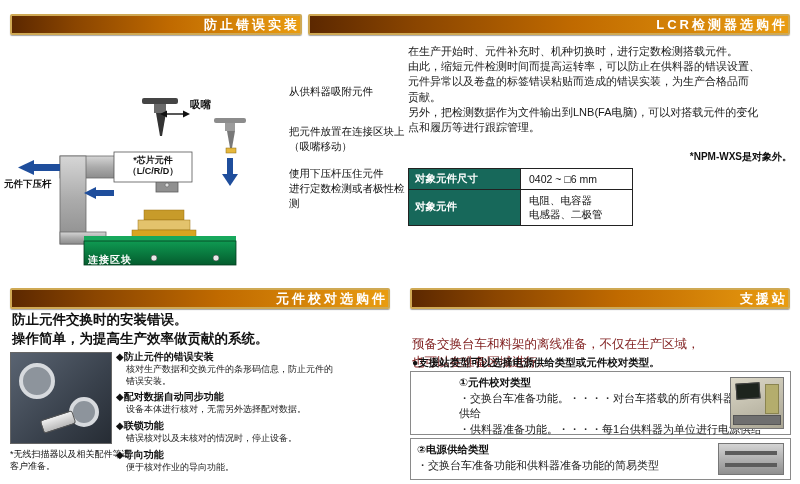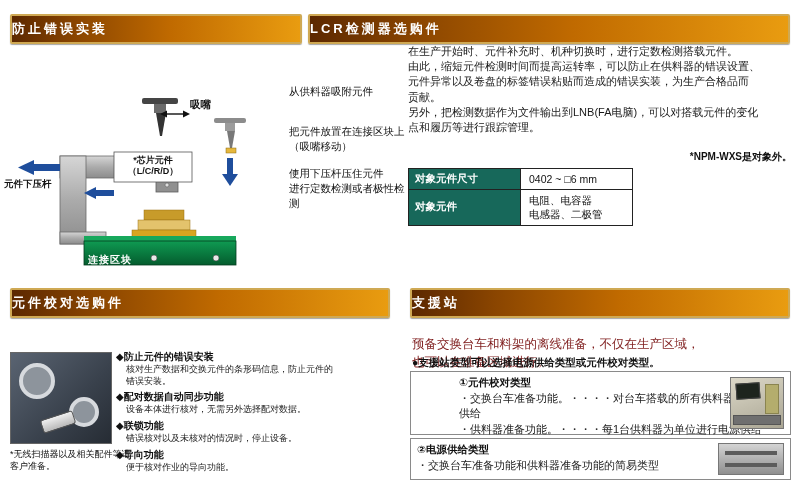--- a/index.html
+++ b/index.html
@@ -2,22 +2,22 @@
 <html><head>
 <meta charset="utf-8">
 <style>
   * { margin:0; padding:0; box-sizing:border-box; }
   html,body { background:#fff; }
   body { font-family:"Liberation Sans","DejaVu Sans",sans-serif; }
   .page { position:relative; width:800px; height:484px; background:#fff; overflow:hidden; }
 
   
   .banner {
-    position:absolute; height:30px;
-    display:flex; align-items:center; justify-content:flex-start;
+    position:absolute; height:21px;
+    display:flex; align-items:center; justify-content:flex-end;
     color:#fff; font-weight:bold; font-size:13px; letter-spacing:3px;
     background:linear-gradient(90deg,#5c2800 0%,#8a4500 22%,#c06a00 55%,#e99c10 100%);
     border:2px solid #cfa954; border-radius:2px;
     box-shadow:0 1px 1px rgba(0,0,0,.35);
     white-space:nowrap;
   }
   .banner-prevent { left:10px; top:14px; width:292px; }
   .banner-lcr     { left:308px; top:14px; width:482px; }
   .banner-verify  { left:10px; top:288px; width:380px; }
   .banner-support { left:410px; top:288px; width:380px; }
@@ -207,20 +207,22 @@
       <td class="v">电阻、电容器
 电感器、二极管</td>
     </tr>
   </tbody>
     </table>
 
   <div class="banner banner-verify">
     <span>元件校对选购件</span>
   </div>
 
+  <div class="verify-intro">防止元件交换时的安装错误。
+操作简单，为提高生产效率做贡献的系统。</div>
 
   <div class="photo">
     <div class="reel r1"></div>
     <div class="reel r2"></div>
     <div class="scanner"></div>
   </div>
 
   <div class="features">
     <div class="feat">
       <div class="ft">◆防止元件的错误安装</div>

